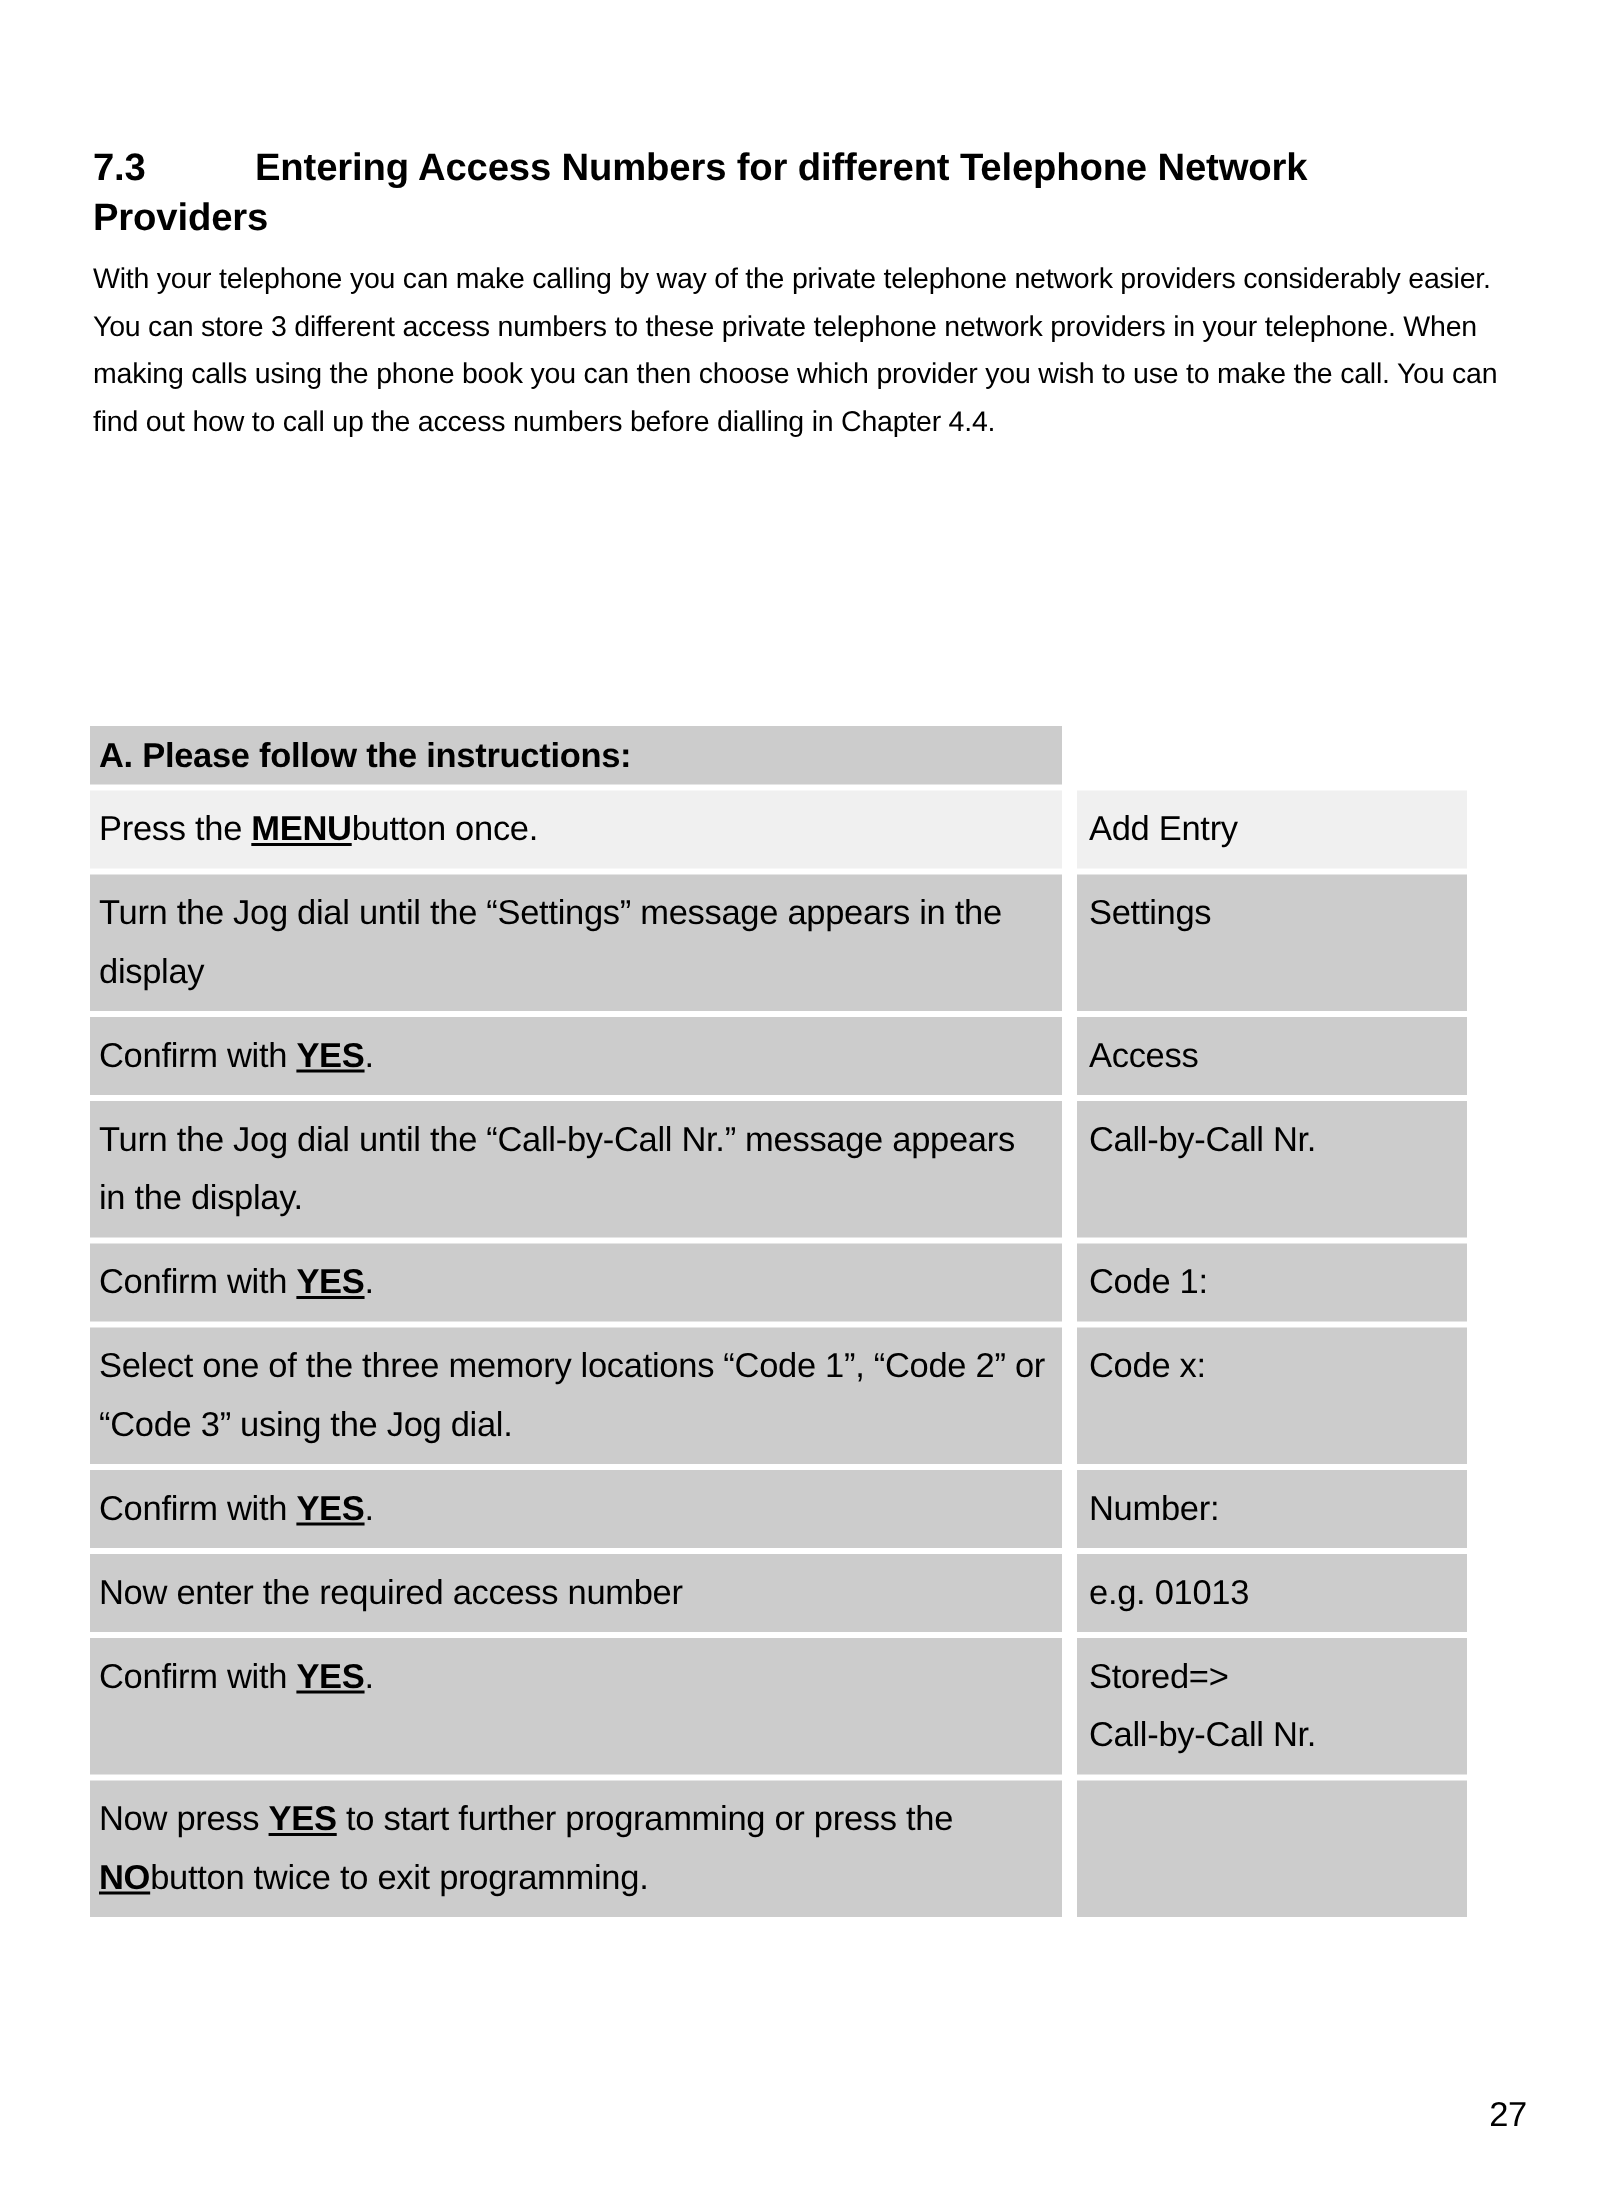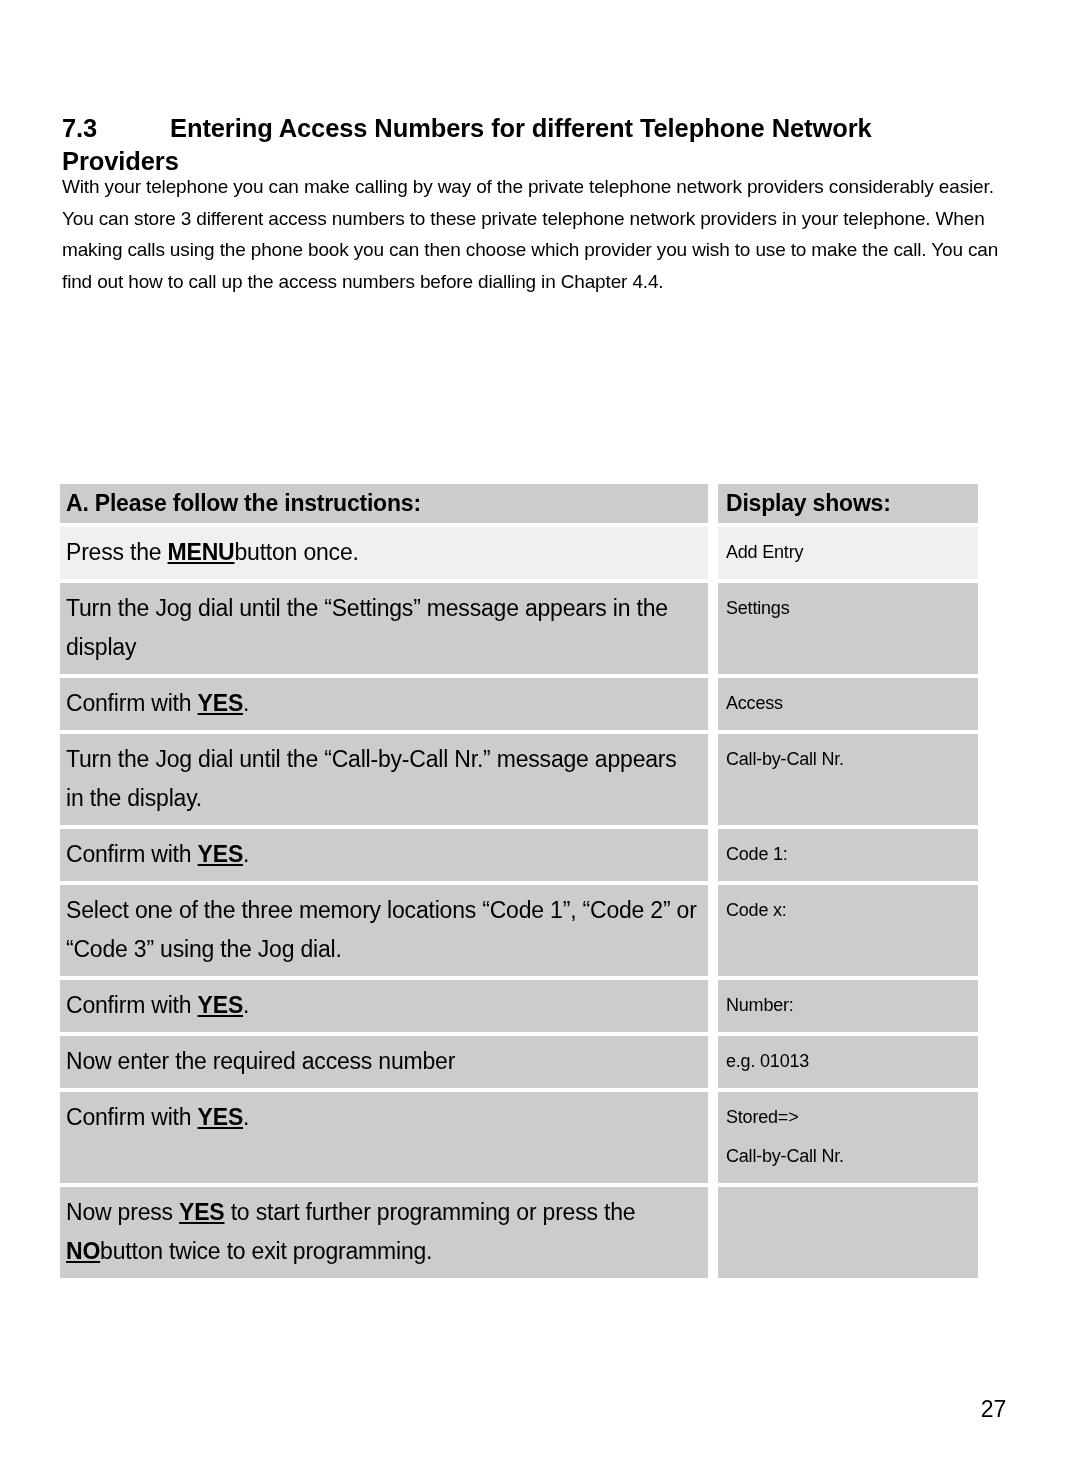--- a/index.html
+++ b/index.html
@@ -26,21 +26,20 @@
   
   .section-heading {
     position: absolute;
     left: 62px;
     top: 96px;
     width: 900px;
     font-size: 25.5px;
     font-weight: bold;
     line-height: 33px;
     letter-spacing: -0.1px;
-    margin-top: 16px;
   }
   .section-heading .num {
     display: inline-block;
     width: 108px;
   }
 
   
   .intro {
     position: absolute;
     left: 62px;
@@ -76,21 +75,21 @@
   }
   .gap {
     width: 10px;
     flex: 0 0 10px;
   }
   .cell-right {
     width: 260px;
     flex: 0 0 260px;
     box-sizing: border-box;
     padding: 6px 8px 7px 8px;
-    font-size: 18px;
+    font-size: 23px;
     line-height: 39px;
     letter-spacing: -0.2px;
   }
 
   .shade-dark   { background: #cccccc; }
   .shade-light  { background: #f0f0f0; }
 
   .header-row .cell-left,
   .header-row .cell-right {
     font-weight: bold;
@@ -98,21 +97,21 @@
     padding-top: 4px;
     padding-bottom: 5px;
     font-size: 23px;
   }
 
   .cell-left b, .cell-right b { font-weight: bold; text-decoration: underline; }
 
   
   .page-number {
     position: absolute;
-    left: 4px;
+    left: 16px;
     top: 1396px;
     width: 1002px;
     text-align: right;
     font-size: 23px;
     letter-spacing: -0.2px;
   }
 </style>
 </head>
 <body>
 
@@ -121,21 +120,20 @@
   <div class="section-heading">
     <span class="num">7.3</span><span>Entering Access Numbers for different Telephone Network Providers</span>
   </div>
 
   <div class="intro">With your telephone you can make calling by way of the private telephone network providers considerably easier. You can store 3 different access numbers to these private telephone network providers in your telephone. When making calls using the phone book you can then choose which provider you wish to use to make the call. You can find out how to call up the access numbers before dialling in Chapter 4.4.</div>
 
   <div class="proc-table" id="proc-table">
       <div class="row header-row">
         <div class="cell-left shade-dark">A. Please follow the instructions:</div>
         <div class="gap"></div>
-        <div class="cell-right shade-dark">Display shows:</div>
       </div>
       <div class="row">
         <div class="cell-left shade-light">Press the <b>MENU</b>button once.</div>
         <div class="gap"></div>
         <div class="cell-right shade-light">Add Entry</div>
       </div>
       <div class="row">
         <div class="cell-left shade-dark">Turn the Jog dial until the “Settings” message appears in the display</div>
         <div class="gap"></div>
         <div class="cell-right shade-dark">Settings</div>

